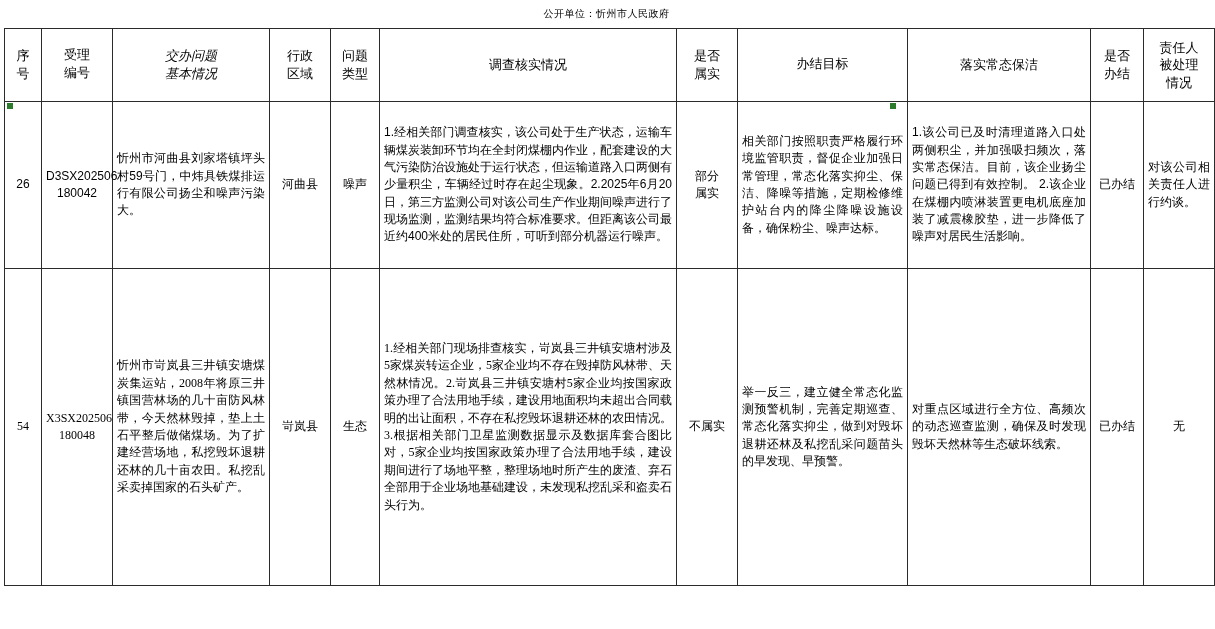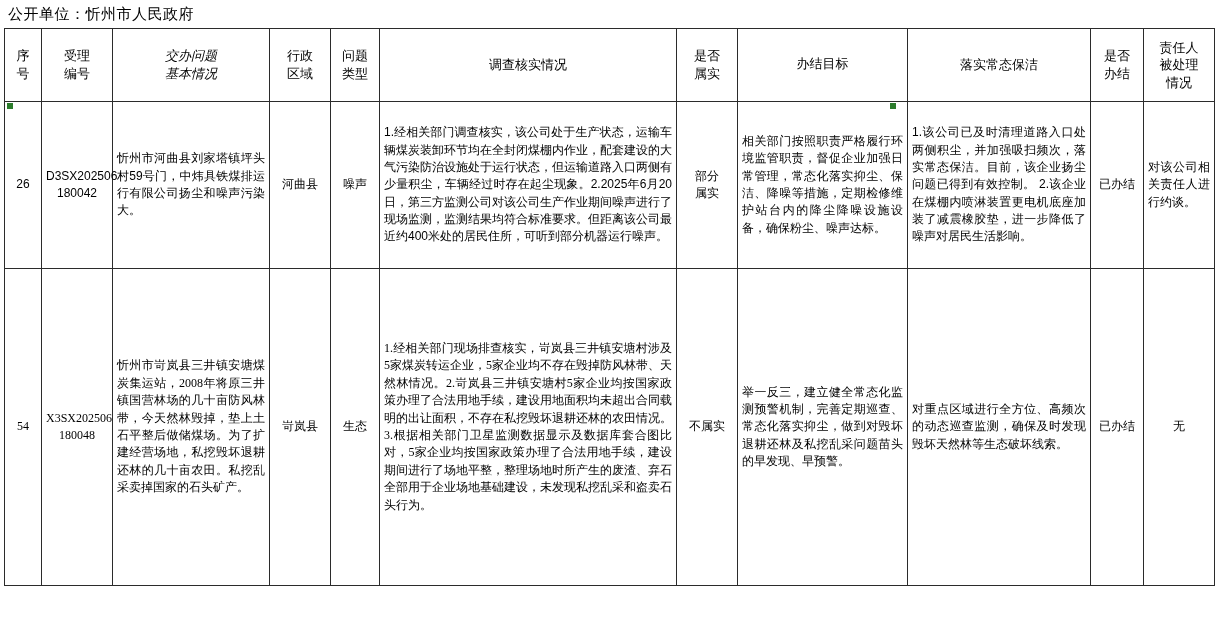--- a/index.html
+++ b/index.html
@@ -17,23 +17,23 @@
   .page {
     width: 1215px;
     height: 629px;
     position: relative;
     box-sizing: border-box;
   }
   .topbar {
     height: 28px;
     display: flex;
     align-items: center;
-    justify-content: flex-start;
+    justify-content: center;
     padding: 0 10px 0 8px;
-    font-size: 15px;
+    font-size: 10px;
     letter-spacing: 0.5px;
   }
   .topbar .left {
     white-space: nowrap;
   }
   .topbar .right {
     white-space: nowrap;
     display: flex;
     gap: 20px;
     align-items: center;
@@ -64,21 +64,21 @@
     text-align: center;
   }
   td.just {
     text-align: left;
     text-justify: inter-ideograph;
     text-align: justify;
   }
   .row-26 td { height: 160px; }
   .row-54 td { height: 310px; font-family: Liberation Serif, serif; }
   .num-col { width: 32px; }
-  .code-col { width: 66px; }
+  .code-col { width: 66px; font-family: Liberation Mono, monospace; }
   .basic-col { width: 152px; font-style: italic; }
   .region-col { width: 56px; margin-top: 47px; }
   .type-col { width: 44px; margin-top: 21px; }
   .investigate-col { width: 292px; }
   .istrue-col { width: 56px; }
   .goal-col { width: 165px; font-family: Liberation Mono, monospace; }
   .handle-col { width: 178px; }
   .done-col { width: 48px; }
   .resp-col { width: 66px; }
   .green-mark {

